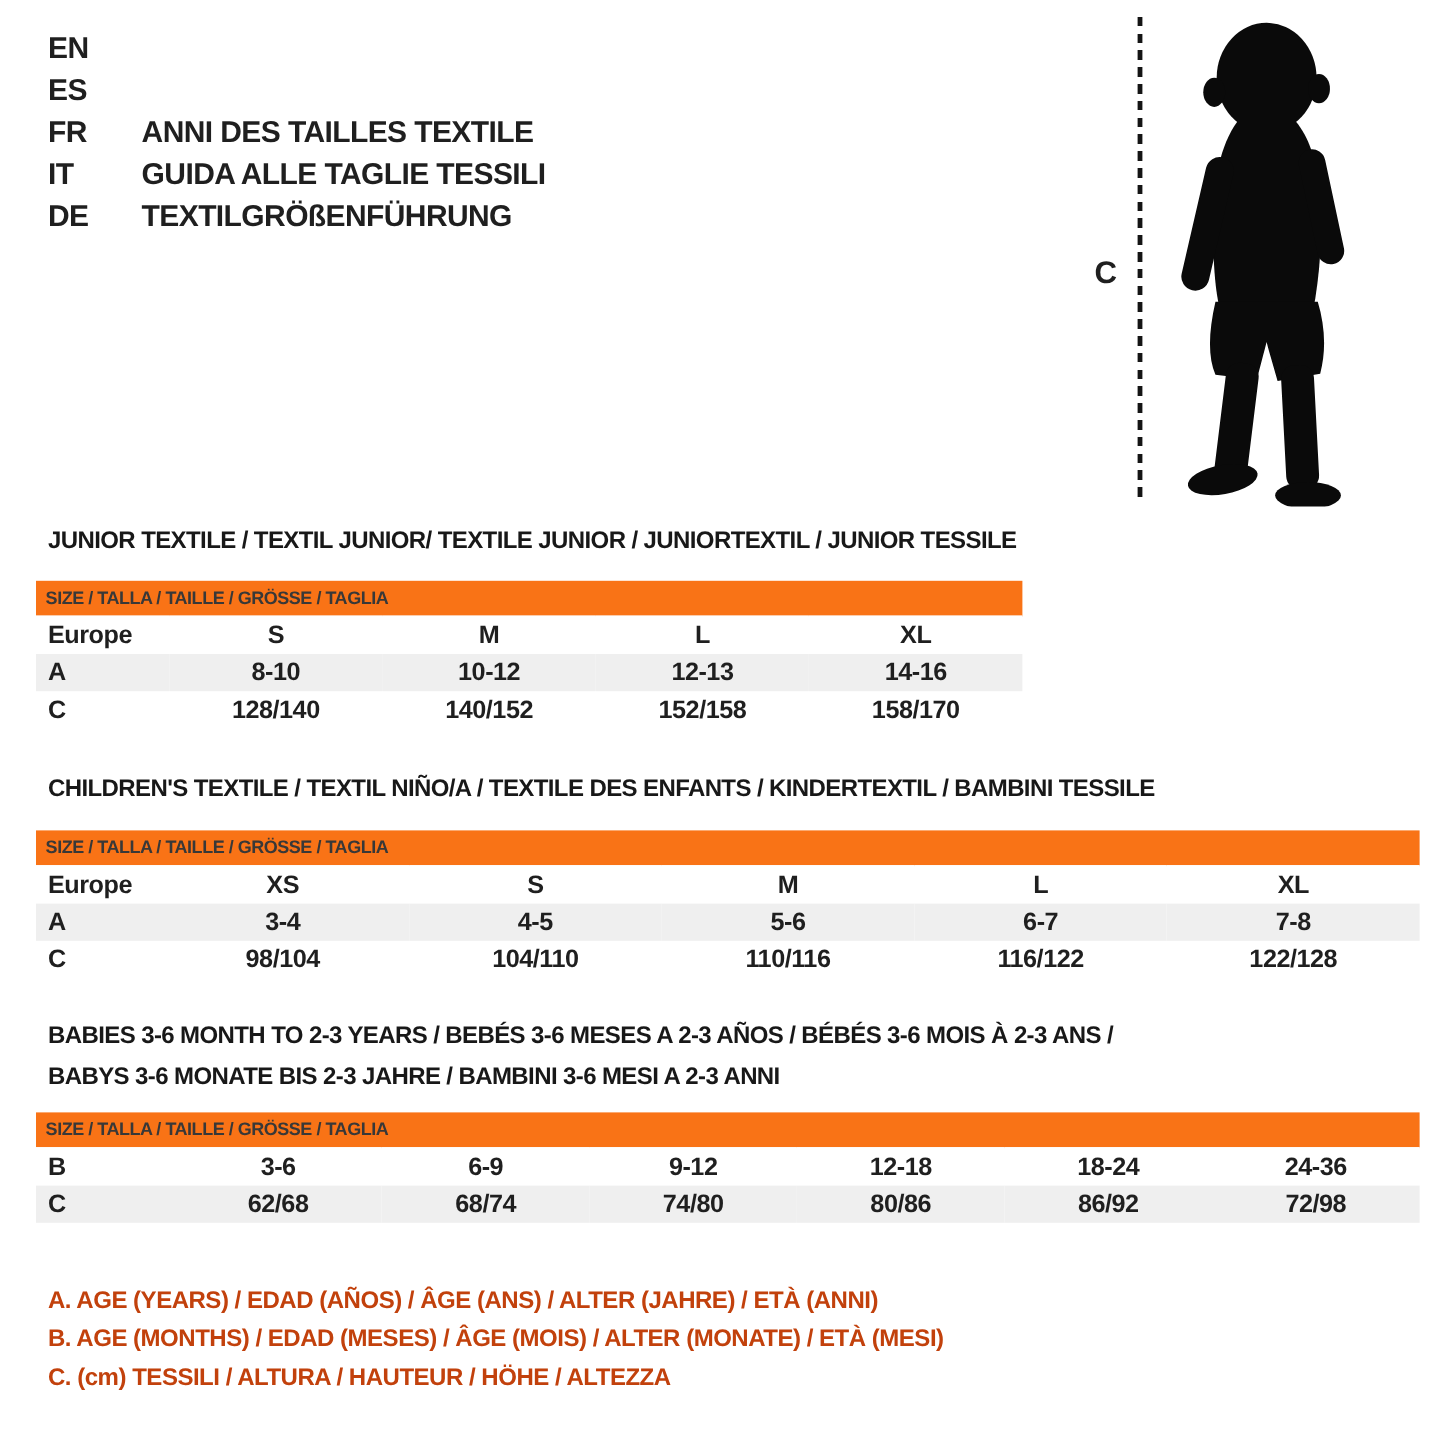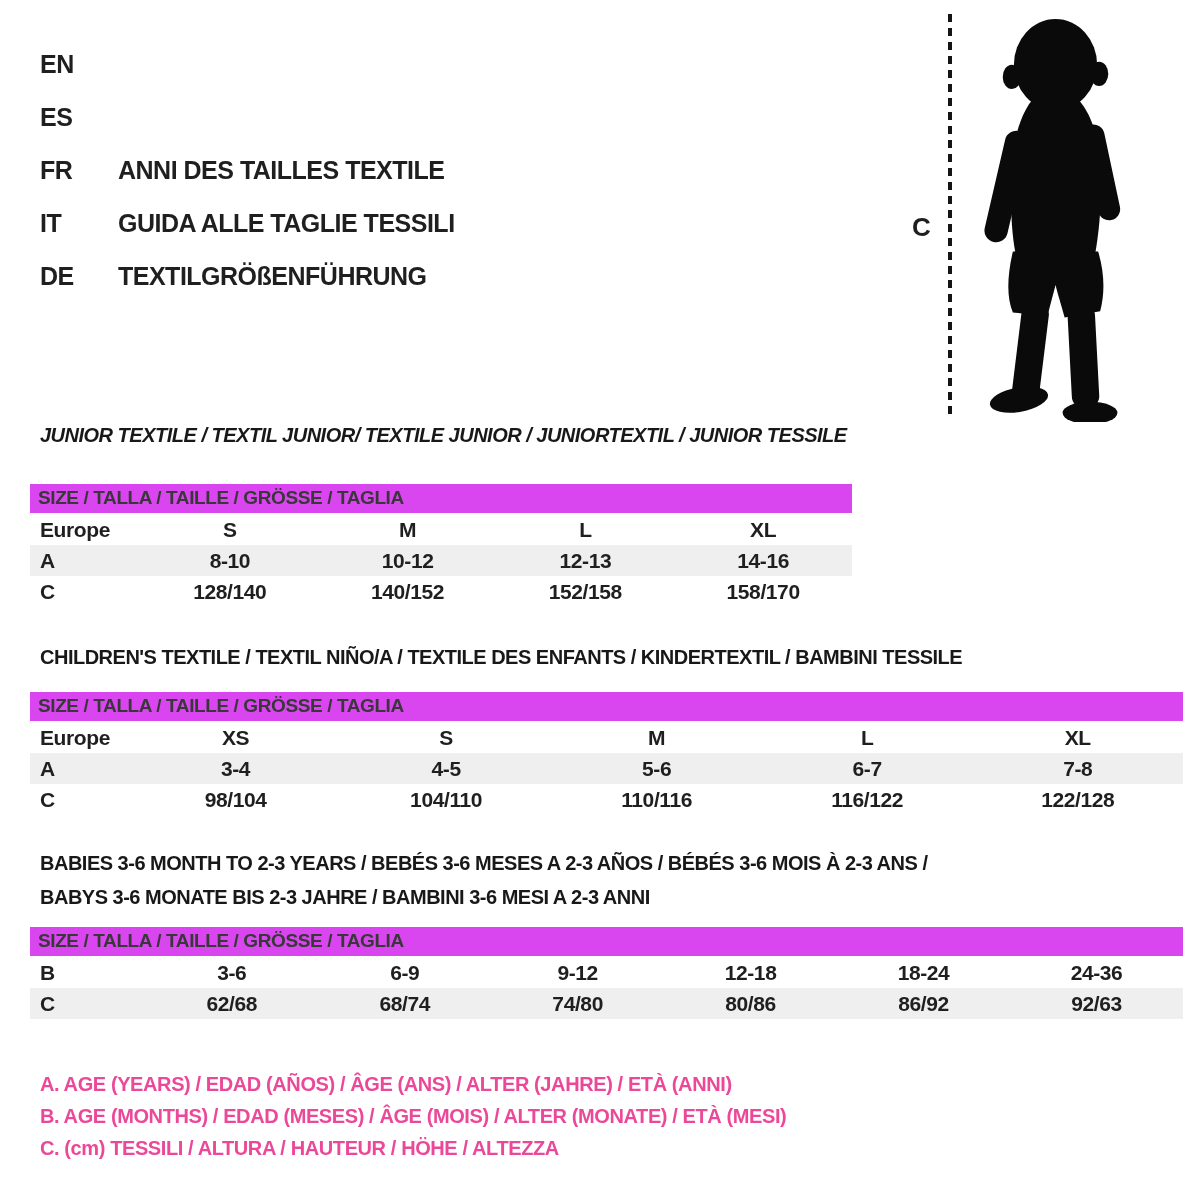--- a/index.html
+++ b/index.html
@@ -7,62 +7,62 @@
   body {
     font-family: "Liberation Sans", "DejaVu Sans", sans-serif;
     color: #1f1f1f;
     font-weight: bold;
     position: relative;
   }
   #page { position: relative; width: 1200px; height: 1200px; overflow: hidden; }
 
   
   .languages { position: absolute; left: 40px; top: 26px; }
-  .lang-row { display: flex; height: 35px; align-items: flex-end; font-size: 25px; letter-spacing: -0.5px; margin-top: 18px; }
+  .lang-row { display: flex; height: 35px; align-items: flex-start; font-size: 25px; letter-spacing: -0.5px; }
   .lang-code { width: 78px; flex: 0 0 78px; }
   .lang-label { white-space: nowrap; }
 
   
   .figure { position: absolute; left: 900px; top: 0; width: 300px; height: 430px; }
   .dashed-line {
     position: absolute; left: 48px; top: 14px; width: 4px; height: 402px;
     background: repeating-linear-gradient(to bottom, #141414 0 8px, transparent 8px 14px);
   }
   .c-label { position: absolute; left: 12px; top: 212px; font-size: 26px; }
   .silhouette { position: absolute; left: 66px; top: 16px; width: 178px; height: 406px; }
 
   
   .sec-title {
     position: absolute; left: 40px; font-size: 20px; letter-spacing: -0.5px;
     white-space: nowrap; color: #181818; line-height: 34px;
   }
-  #sec1-title { top: 418px; font-style: italic; }
+  #sec1-title { top: 434px; }
   #sec2-title { top: 640px; }
   #sec3-title { top: 846px; }
 
   
   table.size-table {
     position: absolute; left: 30px; border-collapse: collapse; table-layout: fixed;
     font-size: 21px; letter-spacing: -0.4px; color: #1f1f1f;
   }
   #table1 { top: 484px; width: 822px; }
   #table2 { top: 692px; width: 1153px; }
   #table3 { top: 927px; width: 1153px; }
   table.size-table th {
-    background: #d946ef; color: #383838; text-align: left; font-weight: bold;
-    height: 30px; padding-left: 8px; font-size: 19px;
+    background: #f97316; color: #383838; text-align: left; font-weight: bold;
+    height: 30px; padding-left: 8px; font-size: 15px;
     border-bottom: 3px solid #ffffff;
   }
   table.size-table td { height: 31px; text-align: center; font-weight: bold; }
   table.size-table td.lbl { text-align: left; padding-left: 10px; }
   table.size-table tr.shaded td { background: #efefef; }
 
   
   .legend { position: absolute; left: 40px; top: 1068px; }
-  .legend-line { font-size: 20px; letter-spacing: -0.4px; line-height: 32px; white-space: nowrap; color: #ec4899; }
+  .legend-line { font-size: 20px; letter-spacing: -0.4px; line-height: 32px; white-space: nowrap; color: #c2410c; }
 </style>
 </head>
 <body>
 
 <div id="page">
 
   <div class="languages">
     <div class="lang-row">
       <span class="lang-code">EN</span>
     </div>
@@ -220,21 +220,21 @@
         <td>18-24</td>
         <td>24-36</td>
       </tr>
       <tr class="shaded">
         <td class="lbl">C</td>
         <td>62/68</td>
         <td>68/74</td>
         <td>74/80</td>
         <td>80/86</td>
         <td>86/92</td>
-        <td>92/63</td>
+        <td>72/98</td>
       </tr>
     </tbody>
   </table>
 
   <div class="legend">
     <div class="legend-line">A. AGE (YEARS) / EDAD (AÑOS) / ÂGE (ANS) / ALTER (JAHRE) / ETÀ (ANNI)</div>
     <div class="legend-line">B. AGE (MONTHS) / EDAD (MESES) / ÂGE (MOIS) / ALTER (MONATE) / ETÀ (MESI)</div>
     <div class="legend-line">C. (cm) TESSILI / ALTURA / HAUTEUR / HÖHE / ALTEZZA</div>
   </div>
 

